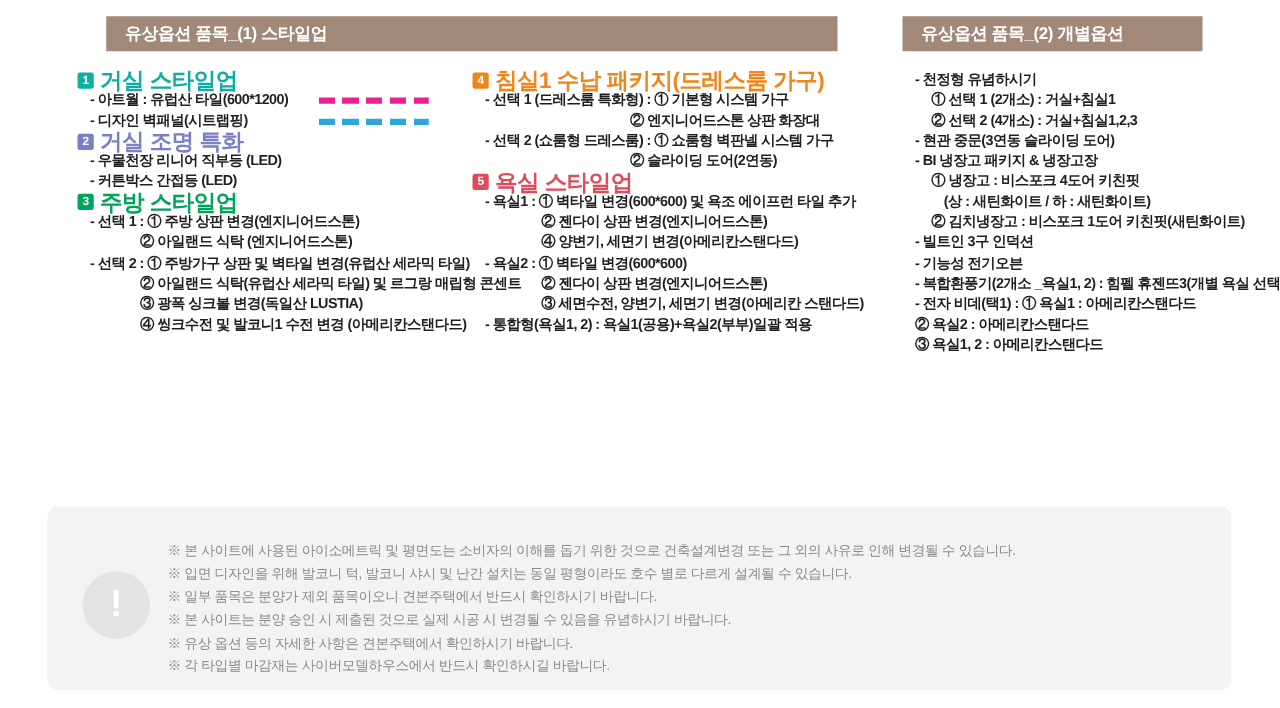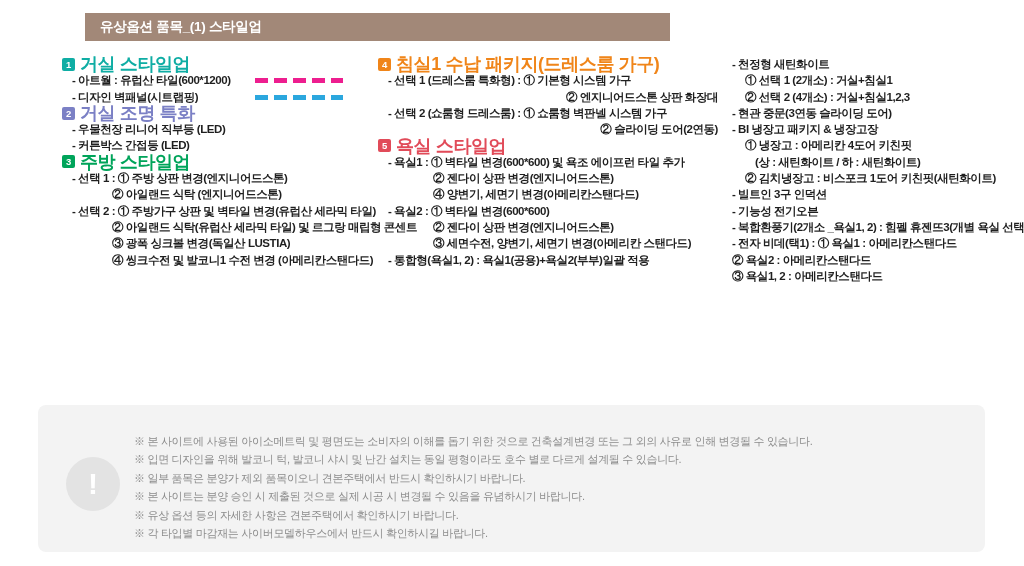--- a/index.html
+++ b/index.html
@@ -21,21 +21,21 @@
   .st{font-size:18px;font-weight:700;white-space:nowrap;}
   .c1{color:#0fada4;} .b1{background:#0fada4;}
   .c2{color:#7b80c5;} .b2{background:#7b80c5;}
   .c3{color:#00a45a;} .b3{background:#00a45a;}
   .c4{color:#f08519;} .b4{background:#f08519;}
   .c5{color:#e14b59;} .b5{background:#e14b59;}
 
   .ln{position:relative;font-size:11.5px;font-weight:700;color:#1f1f1f;
       height:16.3px;line-height:16.3px;white-space:nowrap;letter-spacing:-0.45px;margin-left:10px;}
   .i1{margin-left:50px;}   
-  .i2{margin-left:126px;text-align:right;}  
+  .i2{margin-left:126px;}  
   .i3{margin-left:55px;}   
   .r1{margin-left:23px;}   
   .r2{margin-left:33px;}   
   .r3{}  
 
   .dash{position:absolute;top:6px;left:183px;width:88px;height:5px;}
   .dash.pink{background:repeating-linear-gradient(90deg,#ed1e8f 0 13px,transparent 13px 19px);}
   .dash.blue{background:repeating-linear-gradient(90deg,#2ba7de 0 13px,transparent 13px 19px);}
 
   .notice{position:absolute;left:38px;top:405px;width:947px;height:147px;background:#f3f3f3;border-radius:8px;}
@@ -43,20 +43,21 @@
          color:#fff;font-size:30px;font-weight:700;text-align:center;line-height:54px;}
   .notes{position:absolute;left:96px;top:27px;}
   .note{font-size:11px;font-weight:500;color:#8b8b8b;line-height:18.4px;white-space:nowrap;letter-spacing:-0.3px;}
 </style>
 </head>
 <body>
 
 <div class="page">
 
   <div class="hdr" id="hdr-left">유상옵션 품목_(1) 스타일업</div>
+  <div class="hdr" id="hdr-right">유상옵션 품목_(2) 개별옵션</div>
 
   <div class="col" id="col-left">
     <div class="sec-title">
       <span class="badge b1">1</span>
       <span class="st c1">거실 스타일업</span>
     </div>
     <div class="ln">
       <span>- 아트월 : 유럽산 타일(600*1200)</span>
       <span class="dash pink"></span>
     </div>
@@ -101,26 +102,26 @@
     <div class="ln">- 욕실1 : ① 벽타일 변경(600*600) 및 욕조 에이프런 타일 추가</div>
     <div class="ln i3">② 젠다이 상판 변경(엔지니어드스톤)</div>
     <div class="ln i3">④ 양변기, 세면기 변경(아메리칸스탠다드)</div>
     <div class="ln">- 욕실2 : ① 벽타일 변경(600*600)</div>
     <div class="ln i3">② 젠다이 상판 변경(엔지니어드스톤)</div>
     <div class="ln i3">③ 세면수전, 양변기, 세면기 변경(아메리칸 스탠다드)</div>
     <div class="ln">- 통합형(욕실1, 2) : 욕실1(공용)+욕실2(부부)일괄 적용</div>
   </div>
 
   <div class="col" id="col-right">
-    <div class="ln">- 천정형 새틴화이트</div>
+    <div class="ln">- 천정형 유념하시기</div>
     <div class="ln r1">① 선택 1 (2개소) : 거실+침실1</div>
     <div class="ln r1">② 선택 2 (4개소) : 거실+침실1,2,3</div>
     <div class="ln">- 현관 중문(3연동 슬라이딩 도어)</div>
     <div class="ln">- BI 냉장고 패키지 &amp; 냉장고장</div>
-    <div class="ln r1">① 냉장고 : 아메리칸 4도어 키친핏</div>
+    <div class="ln r1">① 냉장고 : 비스포크 4도어 키친핏</div>
     <div class="ln r2">(상 : 새틴화이트 / 하 : 새틴화이트)</div>
     <div class="ln r1">② 김치냉장고 : 비스포크 1도어 키친핏(새틴화이트)</div>
     <div class="ln">- 빌트인 3구 인덕션</div>
     <div class="ln">- 기능성 전기오븐</div>
     <div class="ln">- 복합환풍기(2개소 _욕실1, 2) : 힘펠 휴젠뜨3(개별 욕실 선택불가)</div>
     <div class="ln">- 전자 비데(택1) : ① 욕실1 : 아메리칸스탠다드</div>
     <div class="ln r3">② 욕실2 : 아메리칸스탠다드</div>
     <div class="ln r3">③ 욕실1, 2 : 아메리칸스탠다드</div>
   </div>
 

